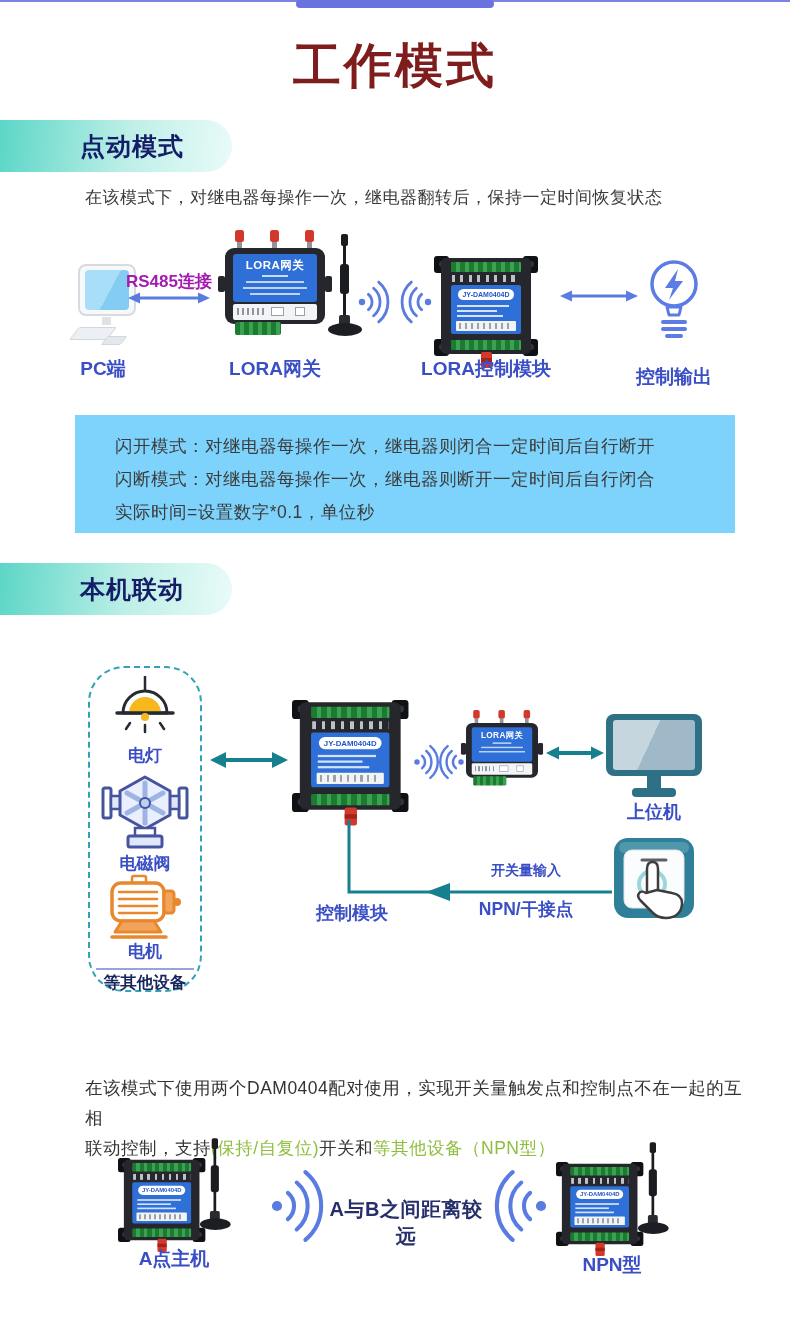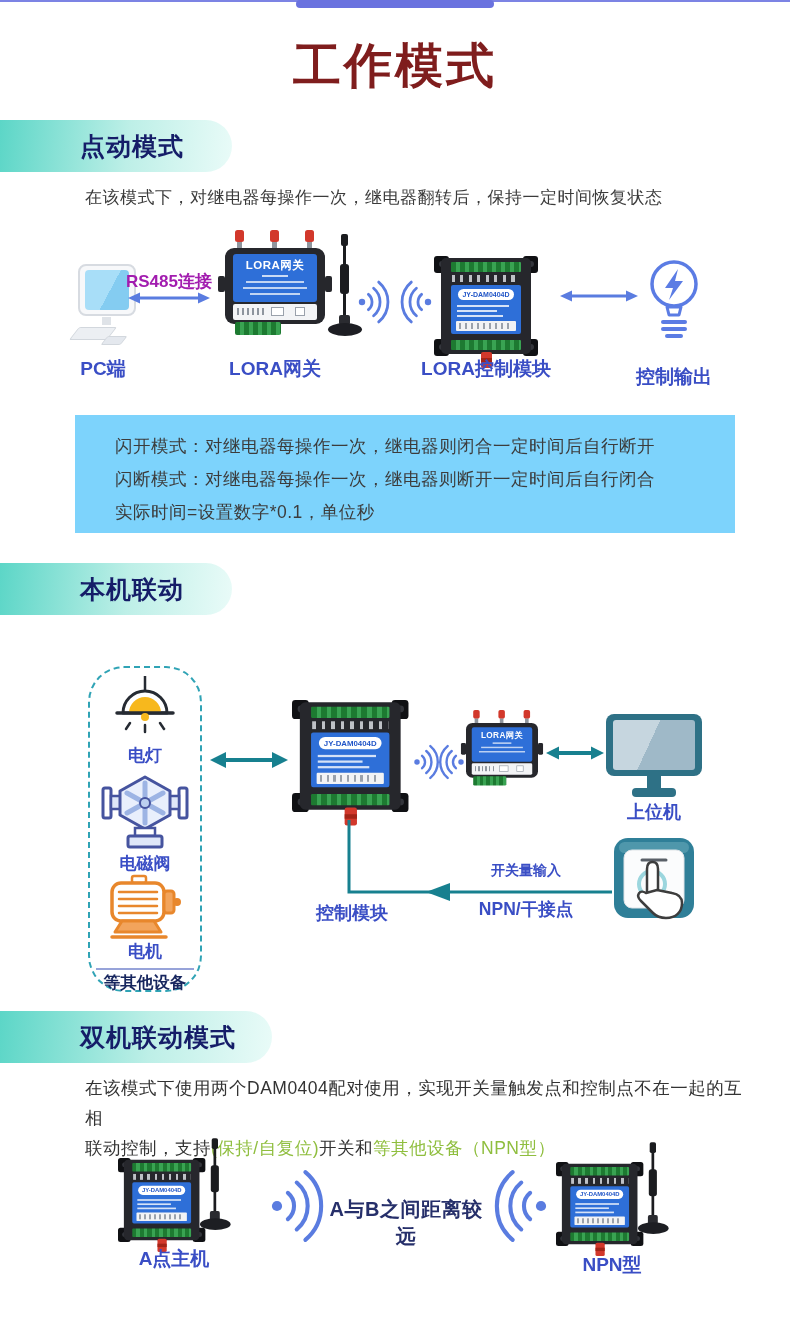--- a/index.html
+++ b/index.html
@@ -413,21 +413,20 @@
     <rect x="7" y="6" width="70" height="11" rx="5.5" fill="#4f97ab"></rect>
     <rect x="12" y="14" width="60" height="58" rx="8" fill="#fbfcfd" stroke="#dfe4e8"></rect>
     <line x1="30" y1="24" x2="54" y2="24" stroke="#5a6068" stroke-width="3" stroke-linecap="round"></line>
     <circle cx="40" cy="48" r="13" stroke="#9bd6de" stroke-width="4" fill="none"></circle>
     <g fill="#ffffff" stroke="#3d3d3d" stroke-width="2.5" stroke-linejoin="round">
       <path d="M35,33 q0,-7 5.5,-7 q5.5,0 5.5,7 v24 h-11 z"></path>
       <path d="M34,57 c-6,-4 -11,2 -5,8 l12,12 c3,3 8,5 13,5 c10,0 16,-6 16,-15 c0,-6 -4,-9 -10,-10 l-15,-3 z"></path>
     </g>
   </svg>
 
-  <div class="abs pill pill3">双机联动模式</div>
   <div class="abs desc desc3">
     <span>在该模式下使用两个DAM0404配对使用，实现开关量触发点和控制点不在一起的互相</span><br>
     <span>联动控制，支持</span><span class="green">(保持/自复位)</span><span>开关</span><span>和</span><span class="green">等其他设备（NPN型）</span>
   </div>
 
   <div class="abs dam d3-dam-a">
     <div class="post p1"></div>
       <div class="post p2"></div>
       <div class="post p3"></div>
       <div class="post p4"></div>

